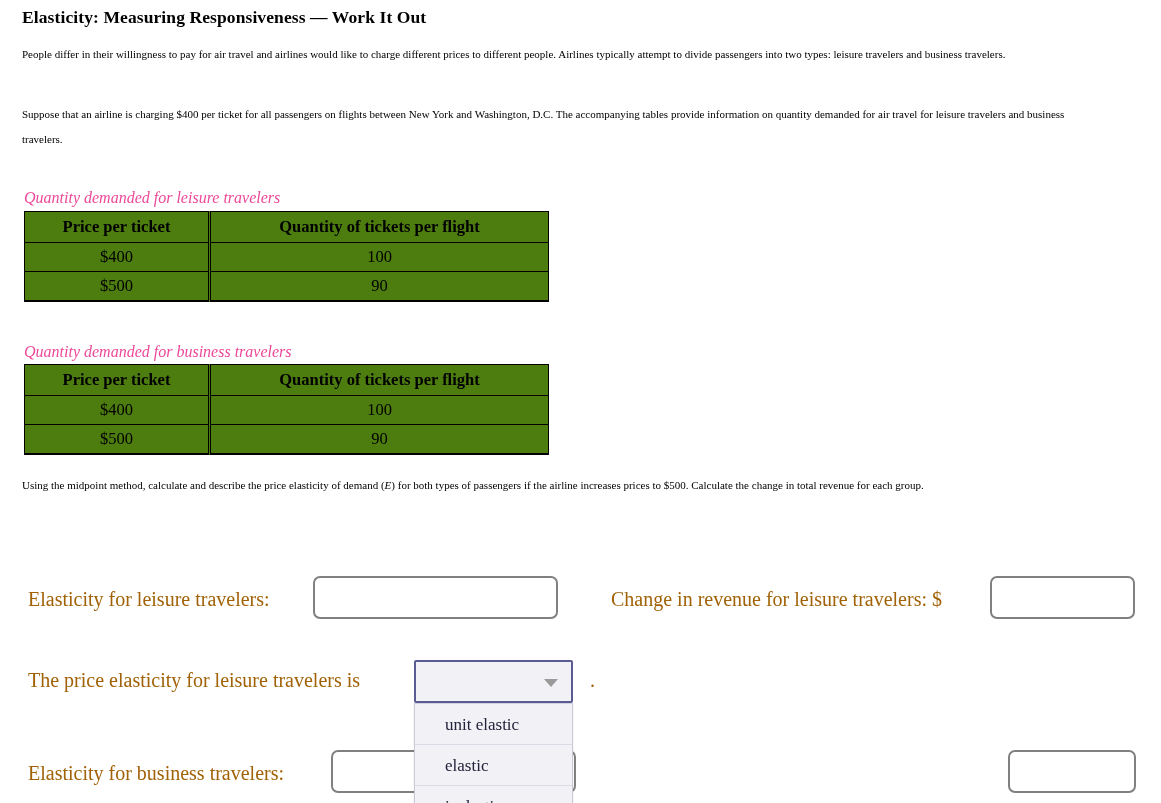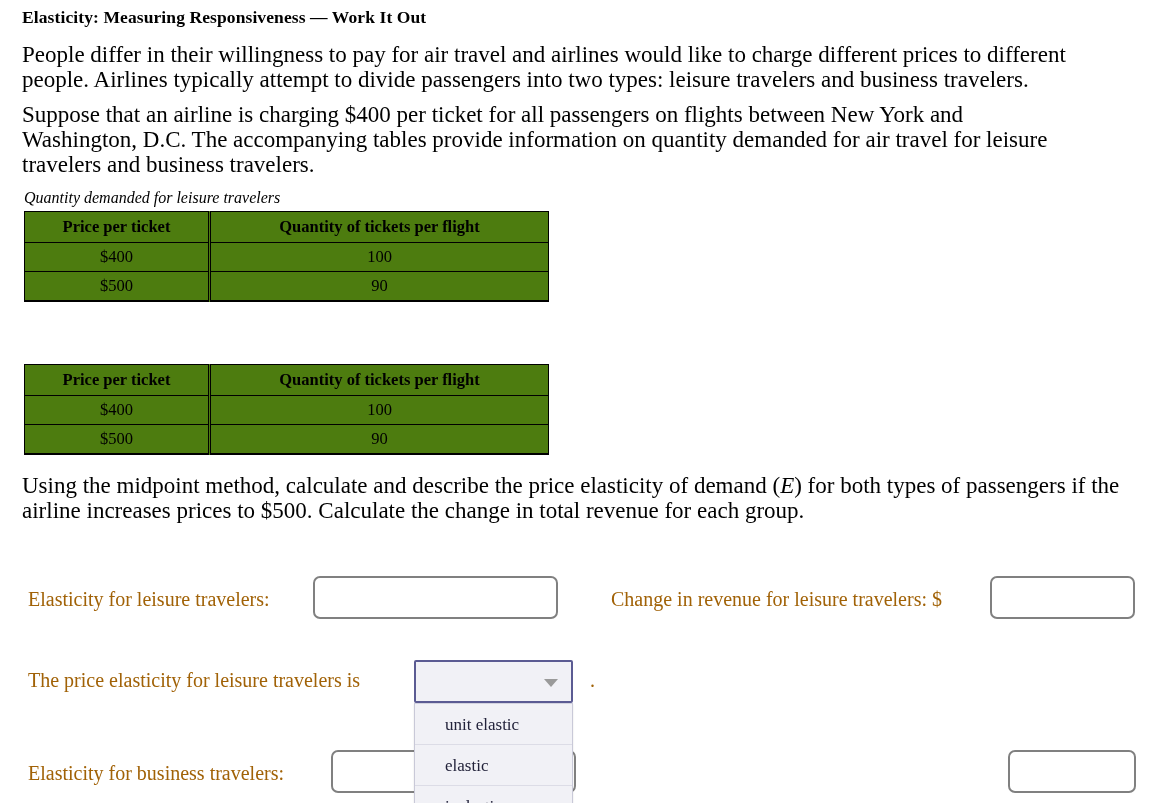--- a/index.html
+++ b/index.html
@@ -34,37 +34,37 @@
     top: 7px;
     font-size: 17.5px;
     font-weight: bold;
     letter-spacing: 0.1px;
     white-space: nowrap;
   }
 
   
   .para {
     position: absolute;
-    font-size: 23px;
+    font-size: 11px;
     line-height: 25px;
     color: #000;
   }
   .para-1 { left: 22px; top: 42px; width: 1100px; }
   .para-2 { left: 22px; top: 102px; width: 1060px; }
   .para-3 { left: 22px; top: 473px; width: 1110px; }
 
   .italic { font-style: italic; }
 
   
   .tbl-caption {
     position: absolute;
     font-size: 16px;
     font-style: italic;
     white-space: nowrap;
-    color: #000000;
+    color: #ec4899;
   }
   .cap-1 { left: 24px; top: 189px; }
   .cap-2 { left: 24px; top: 343px; }
 
   
   .dtable {
     position: absolute;
     border-collapse: collapse;
     table-layout: fixed;
     width: 524px;
@@ -218,20 +218,21 @@
         <td class="col-price">$400</td>
         <td class="col-qty">100</td>
       </tr>
       <tr>
         <td class="col-price">$500</td>
         <td class="col-qty">90</td>
       </tr>
     </tbody>
   </table>
 
+  <div class="tbl-caption cap-2">Quantity demanded for business travelers</div>
 
   <table class="dtable tbl-2">
     <colgroup>
         <col class="col-price">
         <col class="col-qty">
       </colgroup>
     <tbody>
       <tr>
         <th class="col-price">Price per ticket</th>
         <th class="col-qty">Quantity of tickets per flight</th>

